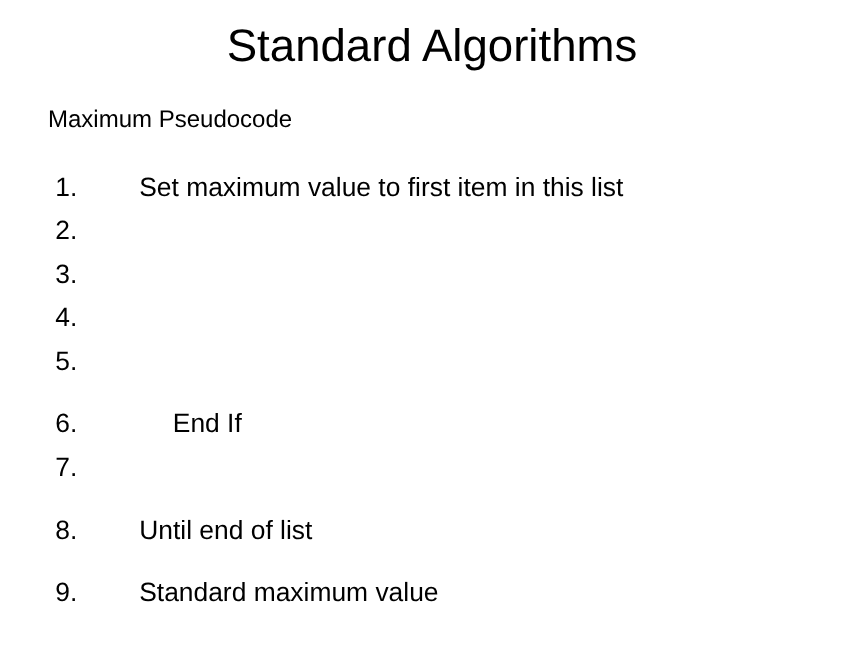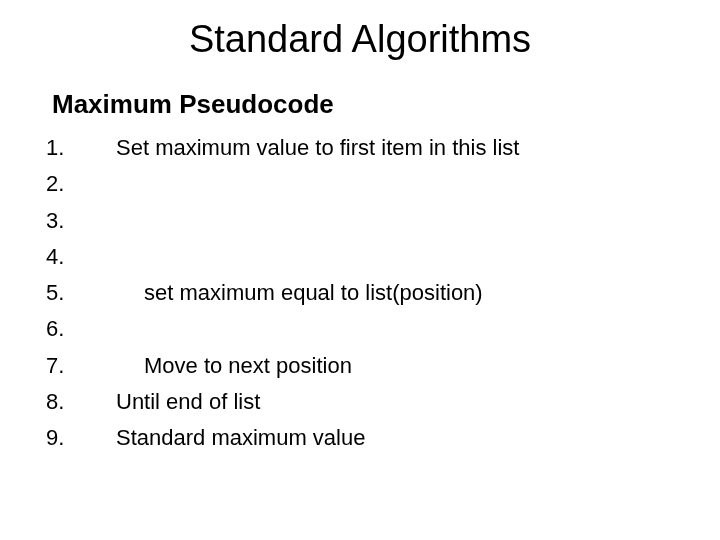--- a/index.html
+++ b/index.html
@@ -17,40 +17,41 @@
     position: relative;
     box-sizing: border-box;
   }
   .title {
     text-align: center;
     font-size: 38px;
     padding-top: 18px;
     font-weight: normal;
   }
   .subtitle {
-    font-size: 26px;
-    font-weight: bold;
-    margin: 28px 0 10px 52px;
+    font-size: 20px;
+    font-weight: normal;
+    margin: 28px 0 10px 40px;
   }
   .list {
     margin-left: 46px;
     margin-right: 30px;
   }
   .row {
     display: flex;
     align-items: baseline;
     font-size: 22px;
     line-height: 1.65;
   }
   .num {
     width: 70px;
     flex: 0 0 70px;
   }
   .txt {
     flex: 1;
+    margin-top: 16px;
   }
   .indent .txt {
     padding-left: 28px;
   }
 </style>
 </head>
 <body>
 
 <div class="slide">
   <div class="title">Standard Algorithms</div>
@@ -64,28 +65,27 @@
       <div class="num">2.</div>
     </div>
     <div class="row">
       <div class="num">3.</div>
     </div>
     <div class="row indent">
       <div class="num">4.</div>
     </div>
     <div class="row indent">
       <div class="num">5.</div>
-      <div class="txt">set maximum equal to list(position)</div>
     </div>
     <div class="row indent">
       <div class="num">6.</div>
+      <div class="txt">End If</div>
     </div>
     <div class="row indent">
       <div class="num">7.</div>
-      <div class="txt">Move to next position</div>
     </div>
     <div class="row">
       <div class="num">8.</div>
       <div class="txt">Until end of list</div>
     </div>
     <div class="row">
       <div class="num">9.</div>
       <div class="txt">Standard maximum value</div>
     </div>
   </div>

